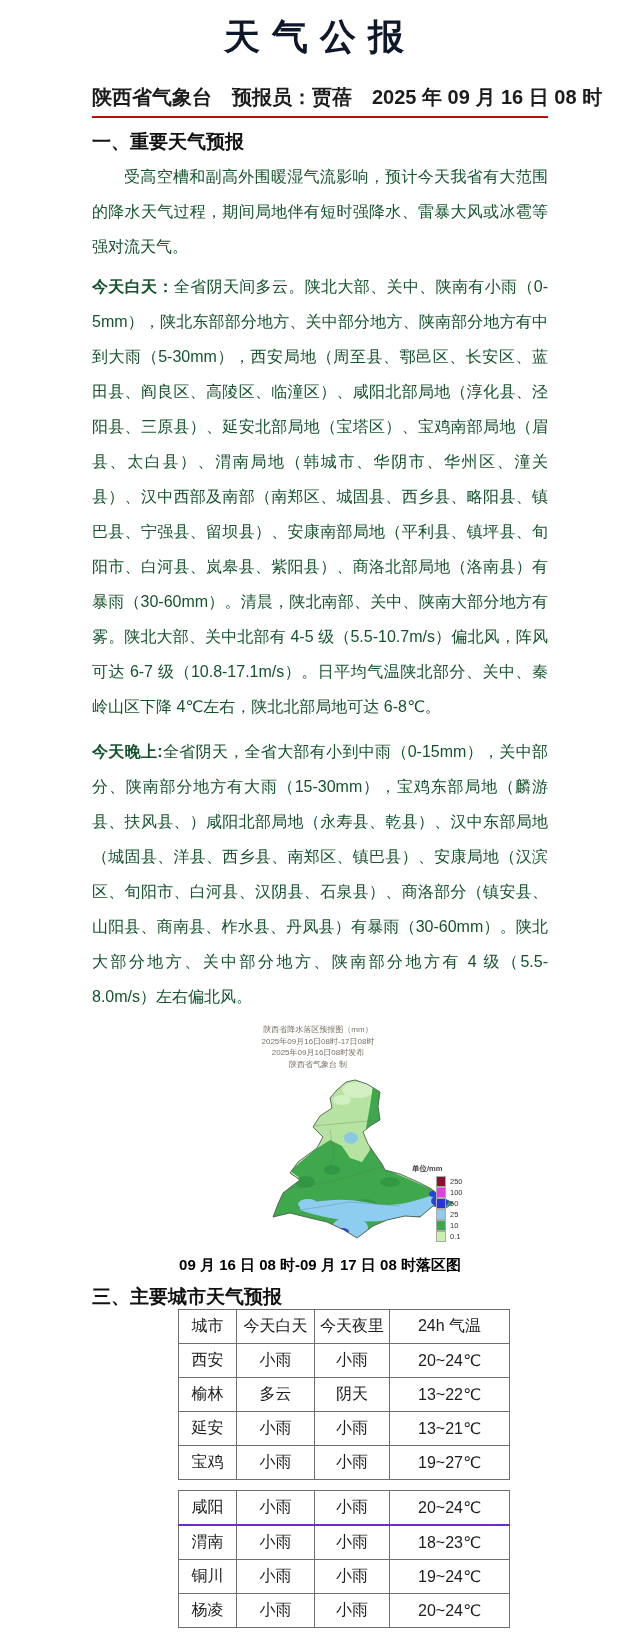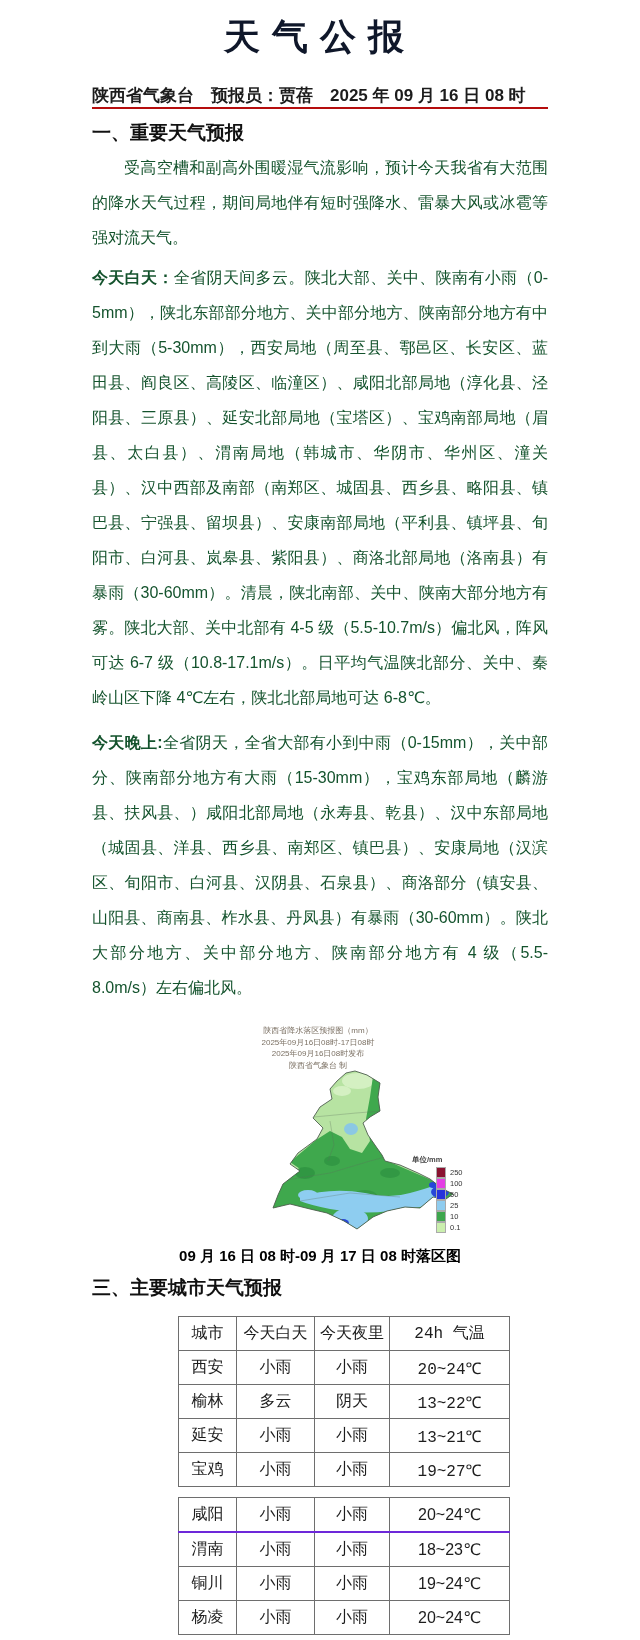--- a/index.html
+++ b/index.html
@@ -2,48 +2,48 @@
 <html><head>
 <meta charset="utf-8">
 <style>
   html,body{margin:0;padding:0;background:#ffffff;}
   body{width:640px;height:1640px;overflow:hidden;
        font-family:"Liberation Sans","DejaVu Sans",sans-serif;color:#202020;}
   .page{width:640px;height:1640px;box-sizing:border-box;padding:0 92px;position:relative;}
 
   .doc-title{margin-top:14px;text-align:center;font-size:36px;line-height:46px;
              font-weight:bold;color:#0f172a;letter-spacing:12px;}
-  .meta{margin-top:24px;font-size:17px;font-weight:bold;color:#1c1c1c;
-        border-bottom:2px solid #b50d0d;white-space:nowrap;}
+  .meta{margin-top:24px;font-size:20px;font-weight:bold;color:#1c1c1c;
+        padding-bottom:5px;border-bottom:2px solid #b50d0d;white-space:nowrap;}
 
   .h-sec{margin:12px 0 0 0;font-size:19px;line-height:24px;font-weight:bold;color:#111;}
   .para{margin:5px 0 0 0;font-size:16px;line-height:35px;text-align:justify;color:#14532d;}
   .para.indent{text-indent:2em;}
   .lead{font-weight:bold;}
 
   .map-wrap{position:relative;width:100%;height:225px;margin-top:8px;}
-  .map-titles{position:absolute;left:120px;top:12px;width:212px;text-align:center;
+  .map-titles{position:absolute;left:120px;top:2px;width:212px;text-align:center;
               color:#7c7164;font-size:8px;line-height:11.5px;}
   .map-svg{position:absolute;left:178px;top:48px;}
   .legend{position:absolute;left:320px;top:142px;}
   .legend-title{font-size:7.5px;color:#444;font-weight:bold;margin-bottom:2px;}
   .legend-row{display:flex;align-items:center;height:11px;padding-left:24px;}
   .legend-swatch{width:10px;height:11px;display:inline-block;border:0.5px solid #aaa;box-sizing:border-box;}
   .legend-label{font-size:7.5px;color:#333;margin-left:4px;}
 
   .map-caption{margin:6px 0 0 0;text-align:center;font-size:15px;font-weight:bold;color:#000000;line-height:24px;}
 
   .tbl{border-collapse:collapse;margin-left:86px;table-layout:fixed;}
   .tbl th,.tbl td{border:1px solid #6e6e6e;height:33px;padding:0;text-align:center;
                   font-size:16px;font-weight:normal;color:#1d1d1d;}
   .tbl .c0{width:58px;} .tbl .c1{width:78px;} .tbl .c2{width:75px;} .tbl .c3{width:120px;}
   .tbl-gap{height:10px;}
   .tbl tr.thick-bottom td{border-bottom:2px solid #6d28d9;}
   .tbl{margin-top:0;}
-  #table-top{margin-top:16px;font-family:Liberation Mono, monospace;}
+  #table-top{margin-top:0;}
 </style>
 </head>
 <body>
 
 <div class="page">
 
   <div class="doc-title">天气公报</div>
 
   <div class="meta">陕西省气象台　预报员：贾蓓　2025 年 09 月 16 日 08 时</div>
 

